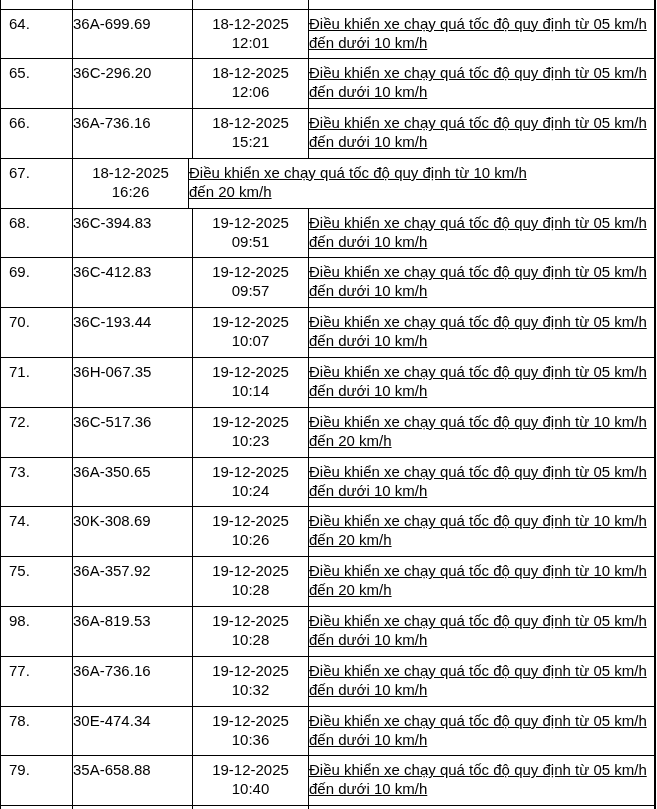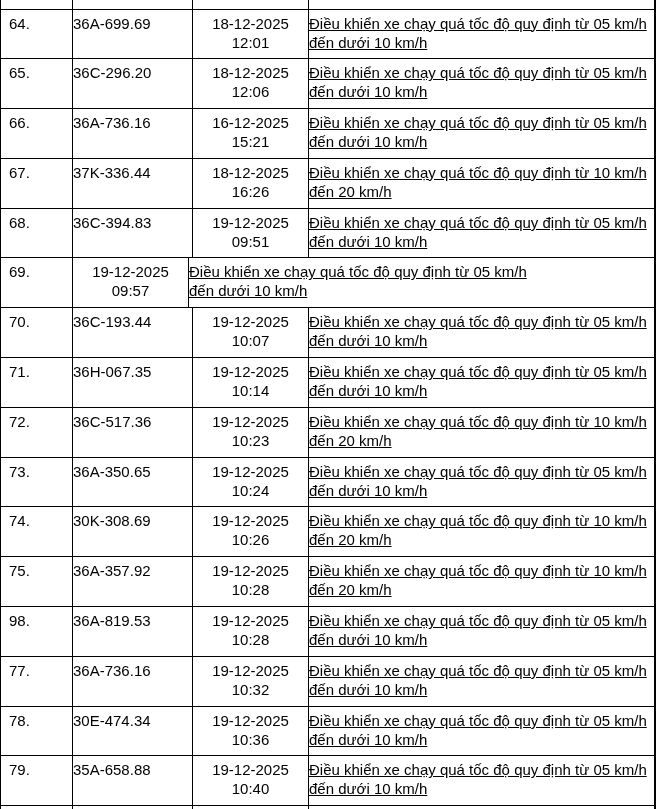--- a/index.html
+++ b/index.html
@@ -64,40 +64,40 @@
   <div class="row">
     <div class="cell c-no">65.</div>
     <div class="cell c-plate">36C-296.20</div>
     <div class="cell c-date">18-12-2025 12:06</div>
     <div class="cell c-desc">Điều khiển xe chạy quá tốc độ quy định từ 05 km/h đến dưới 10 km/h</div>
   </div>
 
   <div class="row">
     <div class="cell c-no">66.</div>
     <div class="cell c-plate">36A-736.16</div>
-    <div class="cell c-date">16-12-2025 15:21</div>
+    <div class="cell c-date">18-12-2025 15:21</div>
     <div class="cell c-desc">Điều khiển xe chạy quá tốc độ quy định từ 05 km/h đến dưới 10 km/h</div>
   </div>
 
   <div class="row">
     <div class="cell c-no">67.</div>
-    <div class="cell c-plate">37K-336.44</div>
     <div class="cell c-date">18-12-2025 16:26</div>
     <div class="cell c-desc">Điều khiển xe chạy quá tốc độ quy định từ 10 km/h đến 20 km/h</div>
   </div>
 
   <div class="row">
     <div class="cell c-no">68.</div>
     <div class="cell c-plate">36C-394.83</div>
     <div class="cell c-date">19-12-2025 09:51</div>
     <div class="cell c-desc">Điều khiển xe chạy quá tốc độ quy định từ 05 km/h đến dưới 10 km/h</div>
   </div>
 
   <div class="row">
     <div class="cell c-no">69.</div>
+    <div class="cell c-plate">36C-412.83</div>
     <div class="cell c-date">19-12-2025 09:57</div>
     <div class="cell c-desc">Điều khiển xe chạy quá tốc độ quy định từ 05 km/h đến dưới 10 km/h</div>
   </div>
 
   <div class="row">
     <div class="cell c-no">70.</div>
     <div class="cell c-plate">36C-193.44</div>
     <div class="cell c-date">19-12-2025 10:07</div>
     <div class="cell c-desc">Điều khiển xe chạy quá tốc độ quy định từ 05 km/h đến dưới 10 km/h</div>
   </div>

